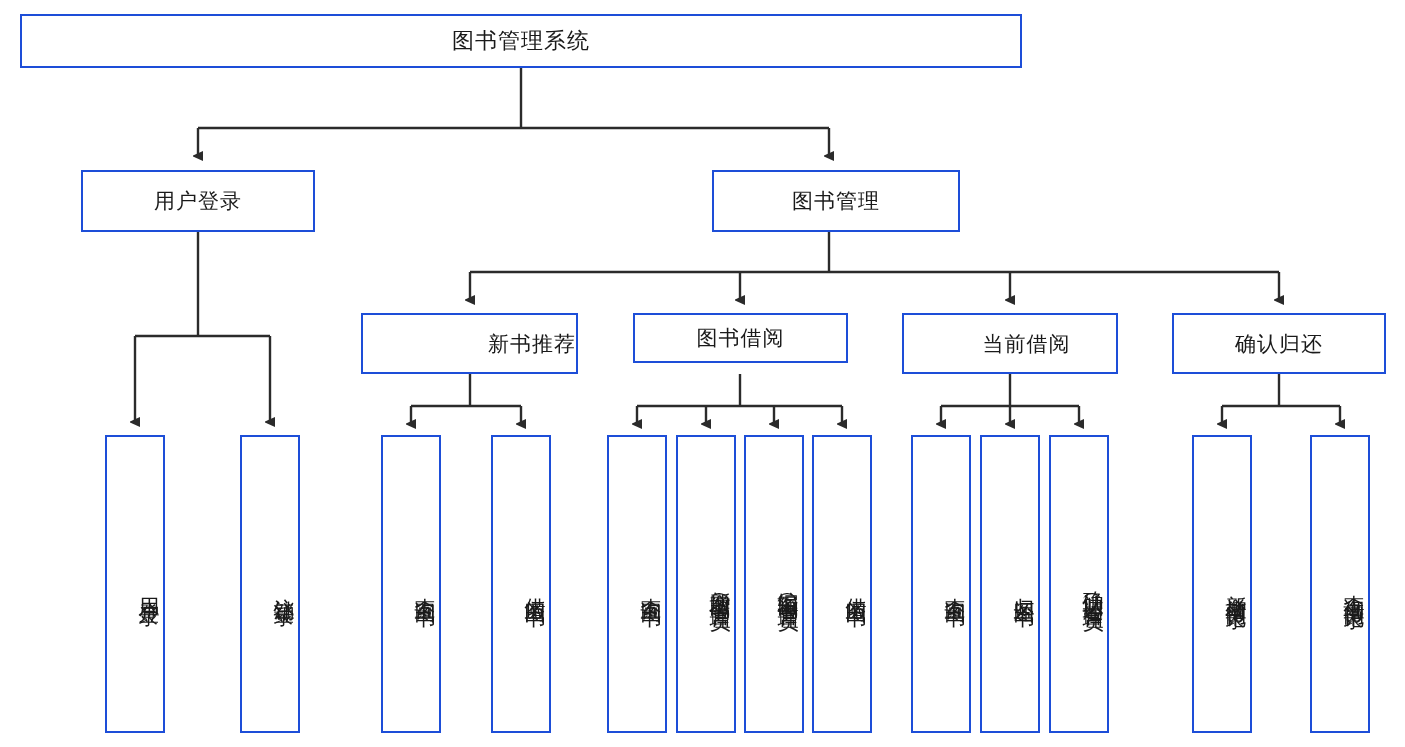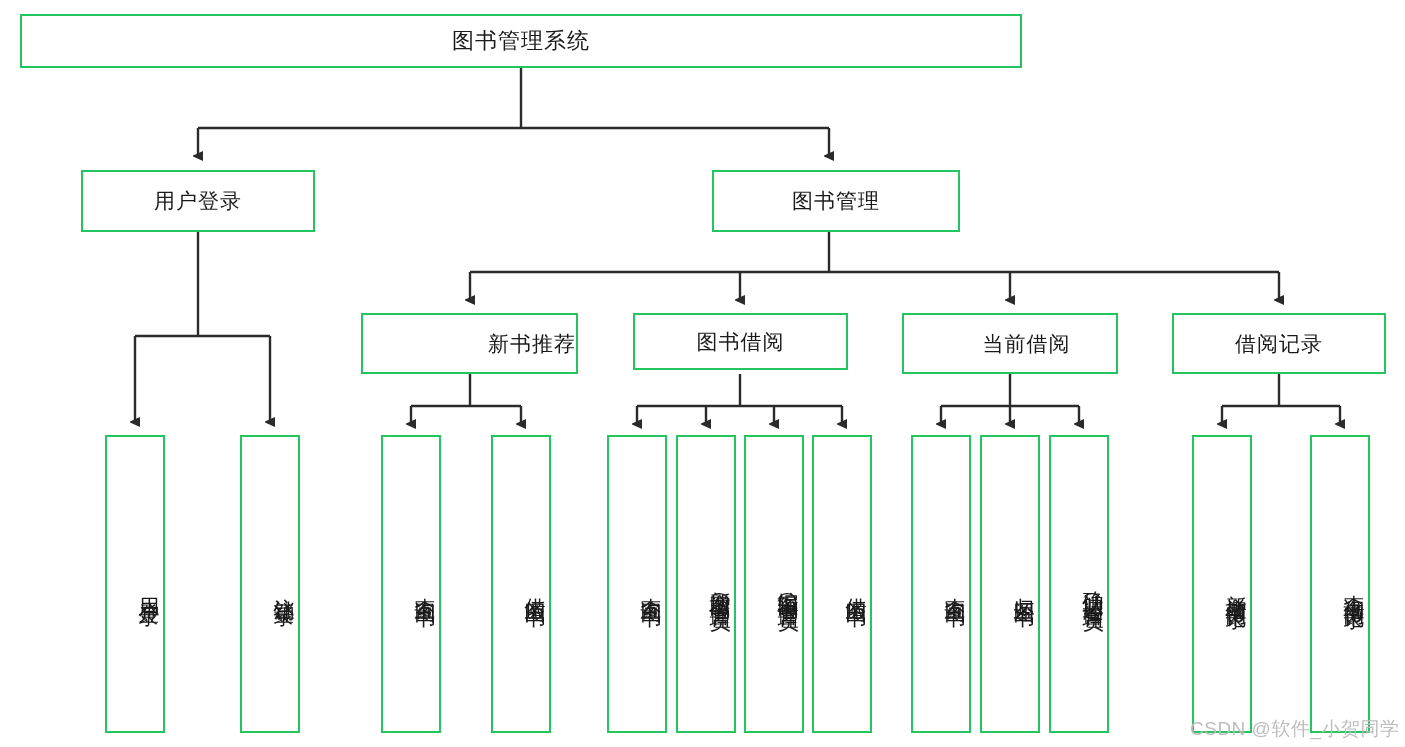--- a/index.html
+++ b/index.html
@@ -20,21 +20,21 @@
   svg#edges {
     position: absolute;
     left: 0;
     top: 0;
     width: 1405px;
     height: 747px;
   }
   .node {
     position: absolute;
     box-sizing: border-box;
-    border: 2px solid #22c55e;
+    border: 2px solid #1d4ed8;
     background: #ffffff;
     color: #1a1a1a;
     display: flex;
     align-items: center;
     justify-content: center;
     text-align: center;
     z-index: 2;
   }
   .node.h {
     font-size: 21px;
@@ -131,28 +131,28 @@
   <div class="node h" style="left:81px; top:170px; width:234px; height:62px;">
     <span>用户登录</span>
   </div>
   <div class="node h" style="left:712px; top:170px; width:248px; height:62px;">
     <span>图书管理</span>
   </div>
 
   <div class="node h" style="left:361px; top:313px; width:217px; height:61px;justify-content:flex-end;">
     <span>新书推荐</span>
   </div>
-  <div class="node h" style="left:633px; top:313px; width:215px; height:57px;">
+  <div class="node h" style="left:633px; top:313px; width:215px; height:50px;">
     <span>图书借阅</span>
   </div>
   <div class="node h" style="left:902px; top:313px; width:216px; height:61px;padding-left:33px;">
     <span>当前借阅</span>
   </div>
   <div class="node h" style="left:1172px; top:313px; width:214px; height:61px;">
-    <span>借阅记录</span>
+    <span>确认归还</span>
   </div>
 
   <div class="node v" style="left:105px; top:435px; width:60px; height:298px;">
     <span class="vtext">用户登录</span>
   </div>
   <div class="node v" style="left:240px; top:435px; width:60px; height:298px;">
     <span class="vtext">注销登录</span>
   </div>
 
   <div class="node v" style="left:381px; top:435px; width:60px; height:298px;">
@@ -185,15 +185,14 @@
     <span class="vtext">确认归还（管理员）</span>
   </div>
 
   <div class="node v" style="left:1192px; top:435px; width:60px; height:298px;">
     <span class="vtext">新增借阅记录</span>
   </div>
   <div class="node v" style="left:1310px; top:435px; width:60px; height:298px;">
     <span class="vtext">查询借阅记录</span>
   </div>
 
-  <div class="watermark">CSDN @软件_小贺同学</div>
 
 </div>
 
 </body></html>

